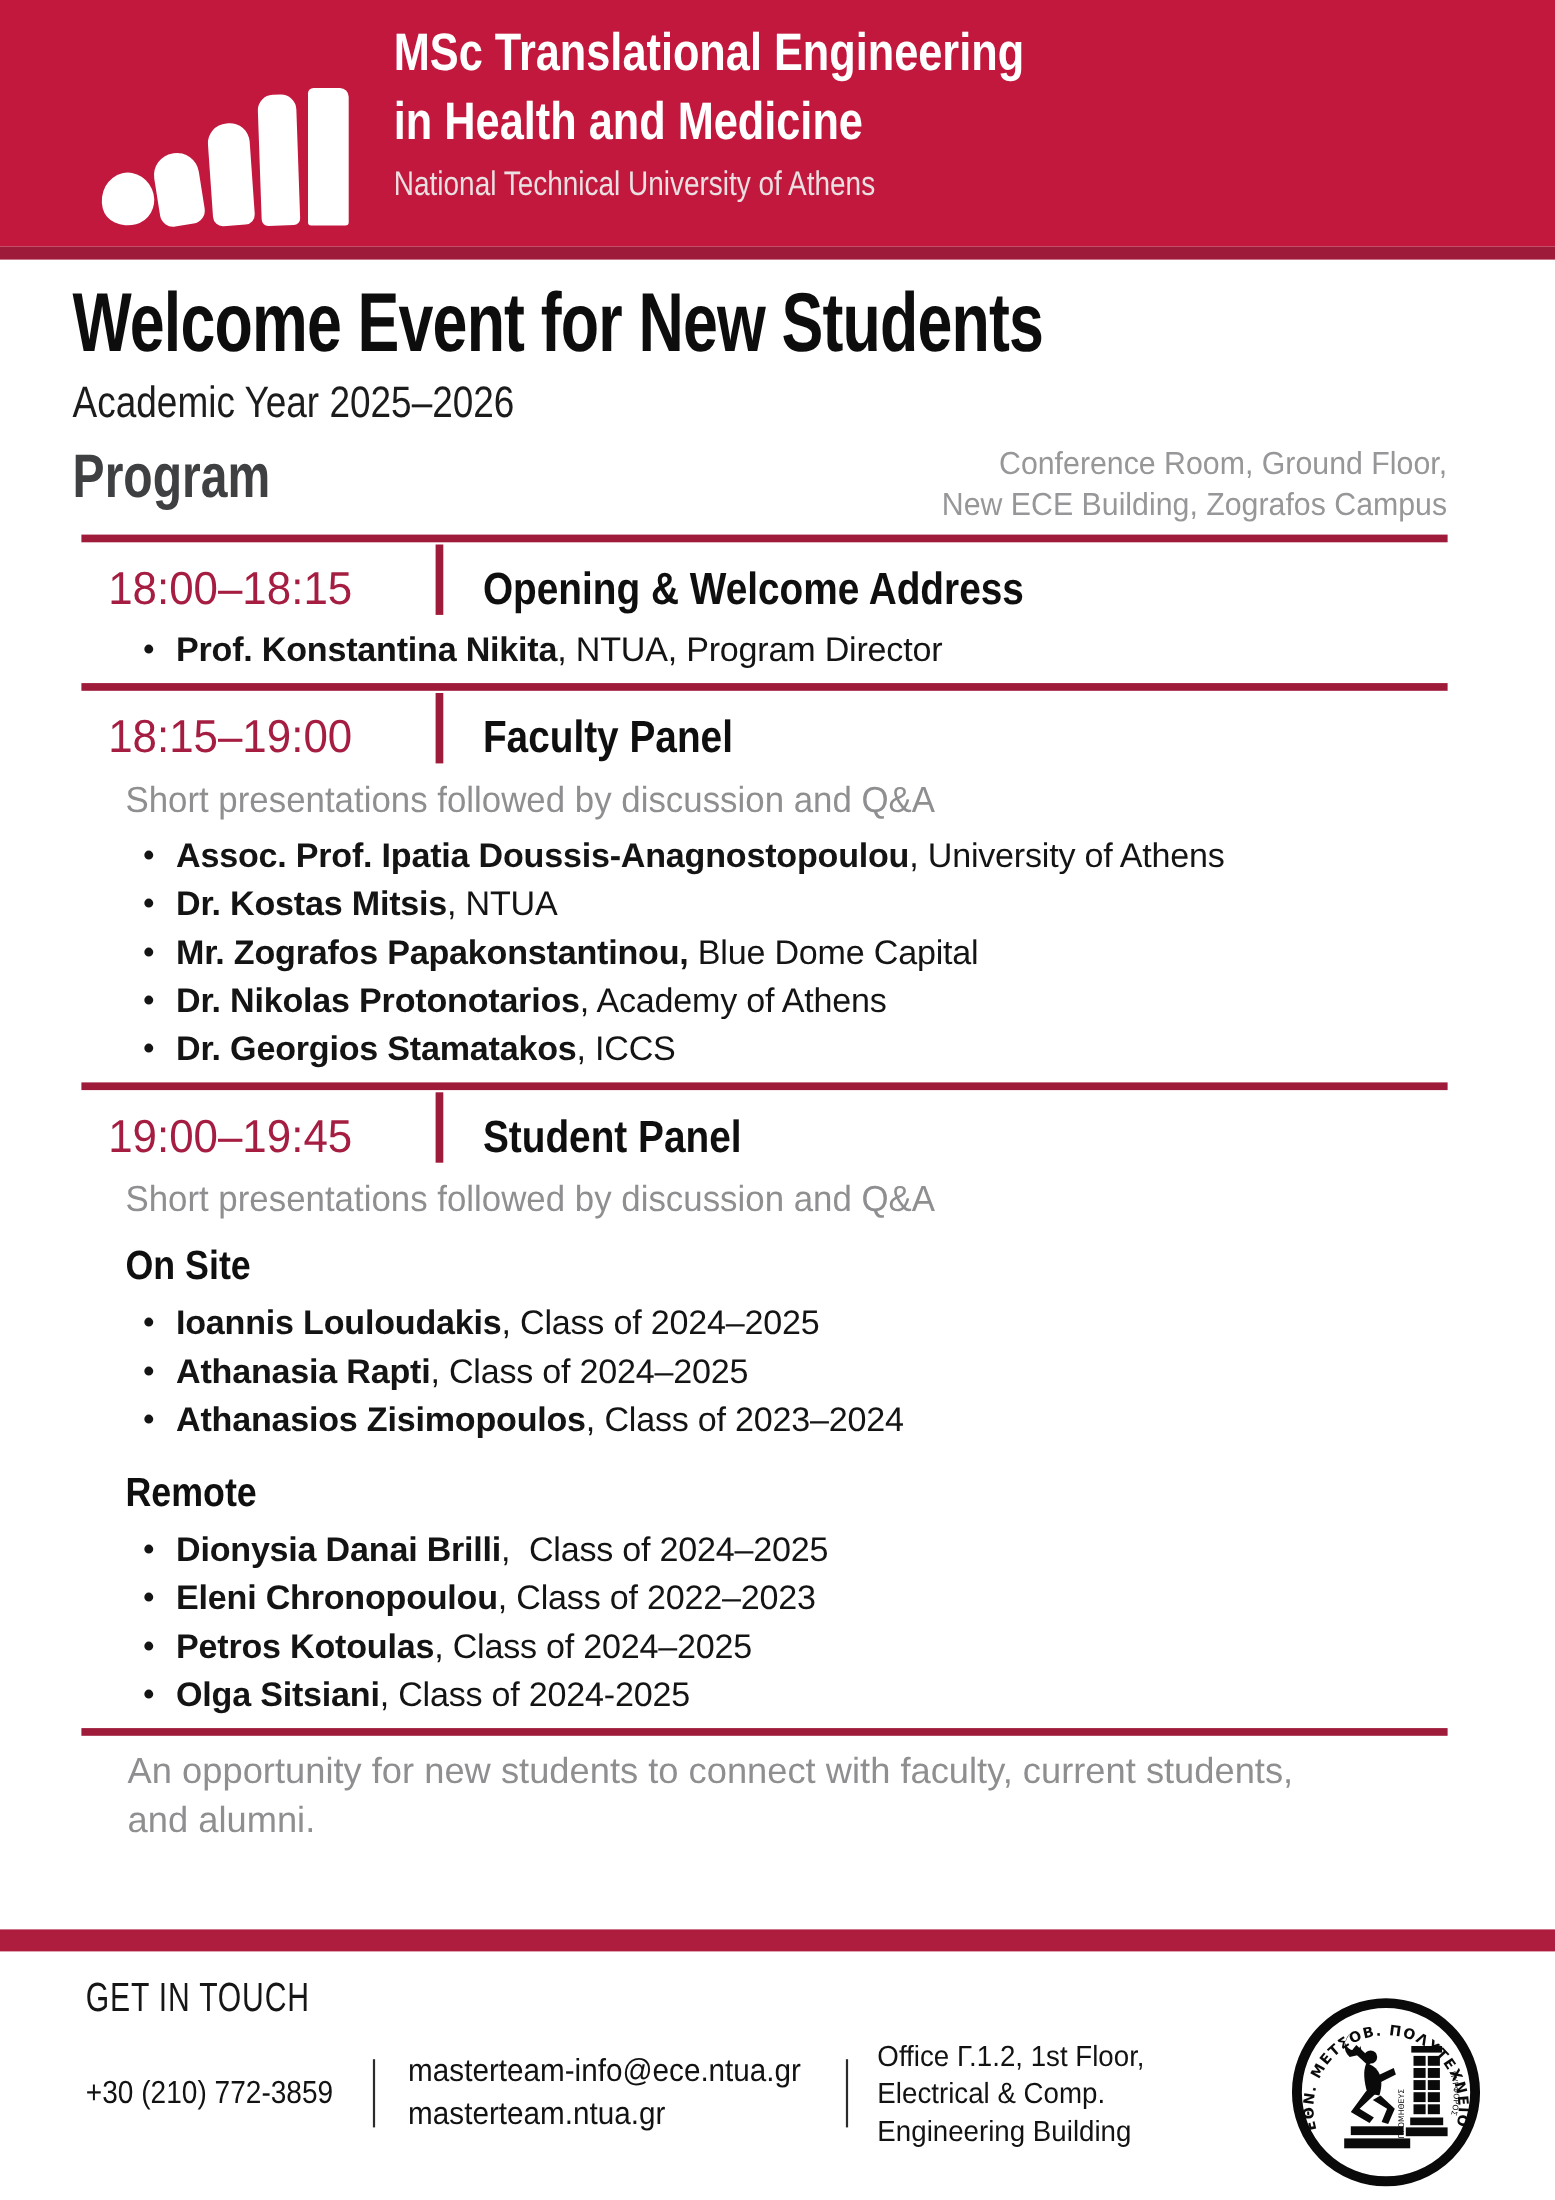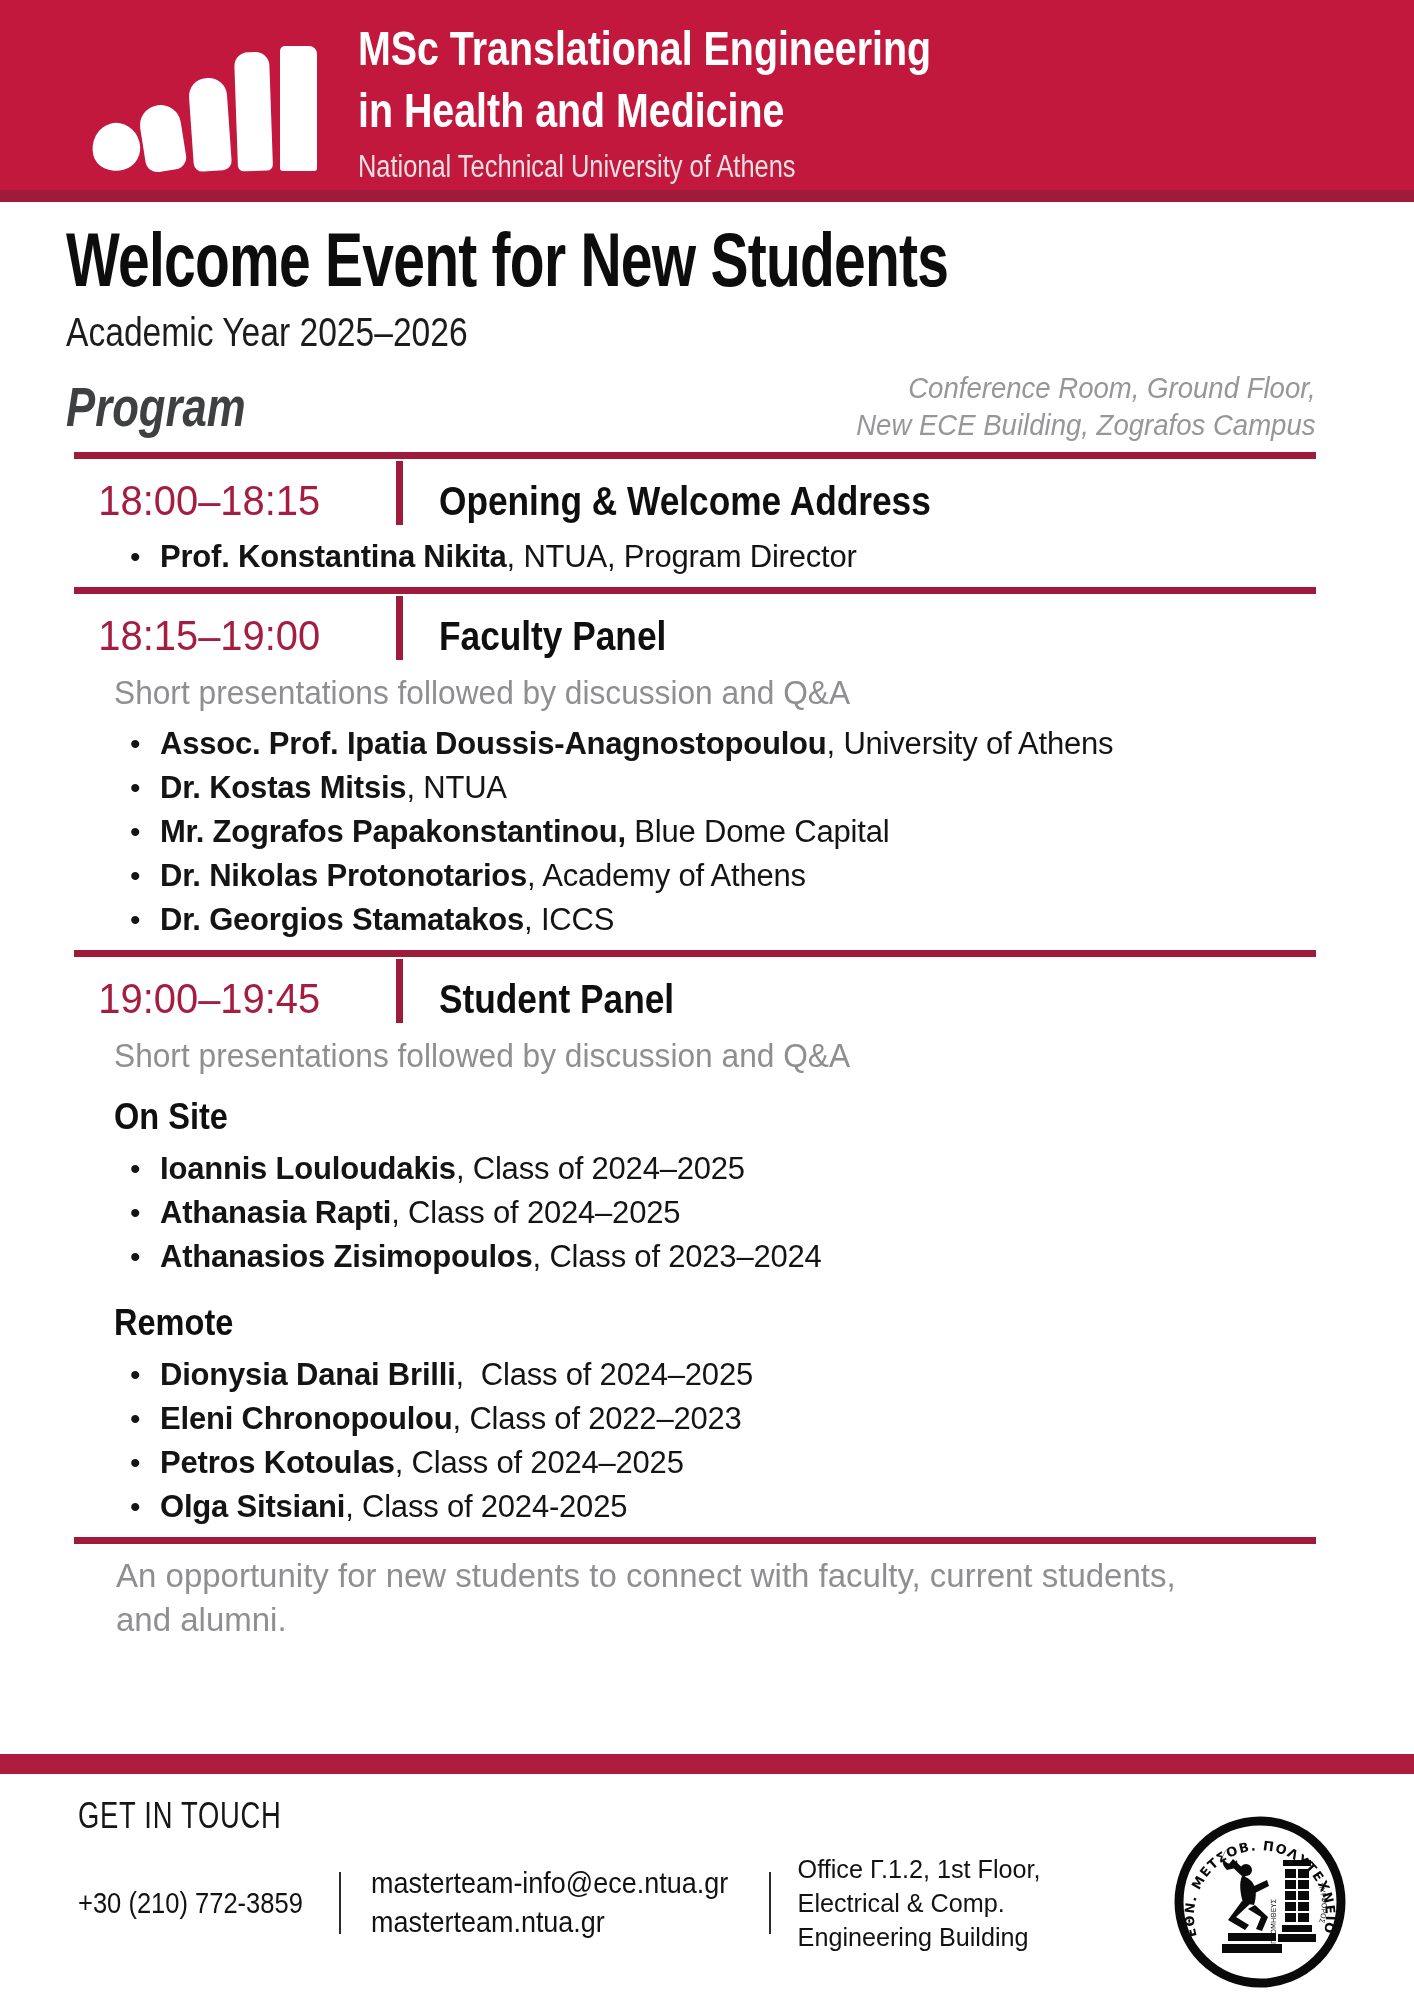--- a/index.html
+++ b/index.html
@@ -1,41 +1,41 @@
 <!DOCTYPE html>
 <html style="--brand_red: #C2183E; --dark_red: #9E1B3A; --time_red: #A51E42; --footer_band_red: #AE1C3E; --heading_gray: #3F4042; --muted_gray: #8F8F92; --location_gray: #97979A; --header_subtitle: #EADFE1; --text_black: #121212;"><head>
 <meta charset="utf-8">
 <style>
   html,body{margin:0;padding:0;background:#e8e8e8;}
   .page{position:relative;width:1414px;height:2000px;background:#ffffff;overflow:hidden;
         font-family:"Liberation Sans",sans-serif;color:var(--text_black,#121212);margin:0 auto;}
 
   
-  .masthead{position:relative;height:190px;background:var(--brand_red,#C2183E);}
+  .masthead{position:relative;height:224px;background:var(--brand_red,#C2183E);}
   .masthead-strip{height:12px;background:var(--dark_red,#9E1B3A);}
   .logo{position:absolute;left:92px;bottom:18px;width:232px;height:126px;}
   .logo span{position:absolute;background:#fff;display:block;}
   .logo-blob{left:0;bottom:1px;width:48px;height:48px;border-radius:52% 48% 46% 54%/56% 52% 48% 44%;transform:rotate(-14deg);}
   .logo-b1{left:50px;bottom:1px;width:41px;height:66px;border-radius:20px 20px 12px 12px;transform:rotate(-9deg);}
   .logo-b2{left:99px;bottom:1px;width:38px;height:93px;border-radius:18px 18px 9px 9px;transform:rotate(-4deg);}
   .logo-b3{left:144px;bottom:1px;width:35px;height:119px;border-radius:14px 14px 6px 6px;transform:rotate(-2deg);}
   .logo-b4{left:188px;bottom:1px;width:37px;height:125px;border-radius:5px 8px 3px 3px;}
   .masthead-text{position:absolute;left:358px;top:18px;}
   .m-title{font-size:48px;line-height:62px;font-weight:700;color:#ffffff;
            transform:scaleX(.82);transform-origin:0 0;white-space:nowrap;}
   .m-sub{font-size:31px;line-height:34px;margin-top:8px;color:var(--header_subtitle,#EADFE1);
          transform:scaleX(.82);transform-origin:0 0;white-space:nowrap;}
 
   
   main{padding:18px 98px 0 66px;}
   .hero-title{margin:0;font-size:76px;line-height:80px;font-weight:700;letter-spacing:-1px;color:#0d0d0d;
               transform:scaleX(.75);transform-origin:0 50%;white-space:nowrap;}
   .academic{margin-top:10px;font-size:40px;line-height:44px;font-weight:400;color:#1c1c1c;
             transform:scaleX(.84);transform-origin:0 50%;white-space:nowrap;}
-  .program-row{display:flex;justify-content:space-between;align-items:center;margin-top:16px;font-style:italic;}
+  .program-row{display:flex;justify-content:space-between;align-items:flex-start;margin-top:16px;}
   .program-h{margin:0;font-size:56px;line-height:58px;font-weight:700;color:var(--heading_gray,#3F4042);
              transform:scaleX(.78);transform-origin:0 100%;white-space:nowrap;}
   .location{text-align:right;font-size:29px;line-height:37px;color:var(--location_gray,#97979A);
             transform:scaleX(.95);transform-origin:100% 100%;}
   .rule{border:none;height:7px;background:var(--dark_red,#9E1B3A);margin:8px 0 0 8px;}
 
   .session-head{display:flex;align-items:flex-end;margin-top:2px;}
   .time{box-sizing:border-box;width:330px;padding-left:34px;font-size:42px;color:var(--time_red,#A51E42);
         white-space:nowrap;transform:scaleX(.95);transform-origin:0 50%;flex:none;}
   .vbar{width:7px;height:64px;background:var(--dark_red,#9E1B3A);flex:none;}

